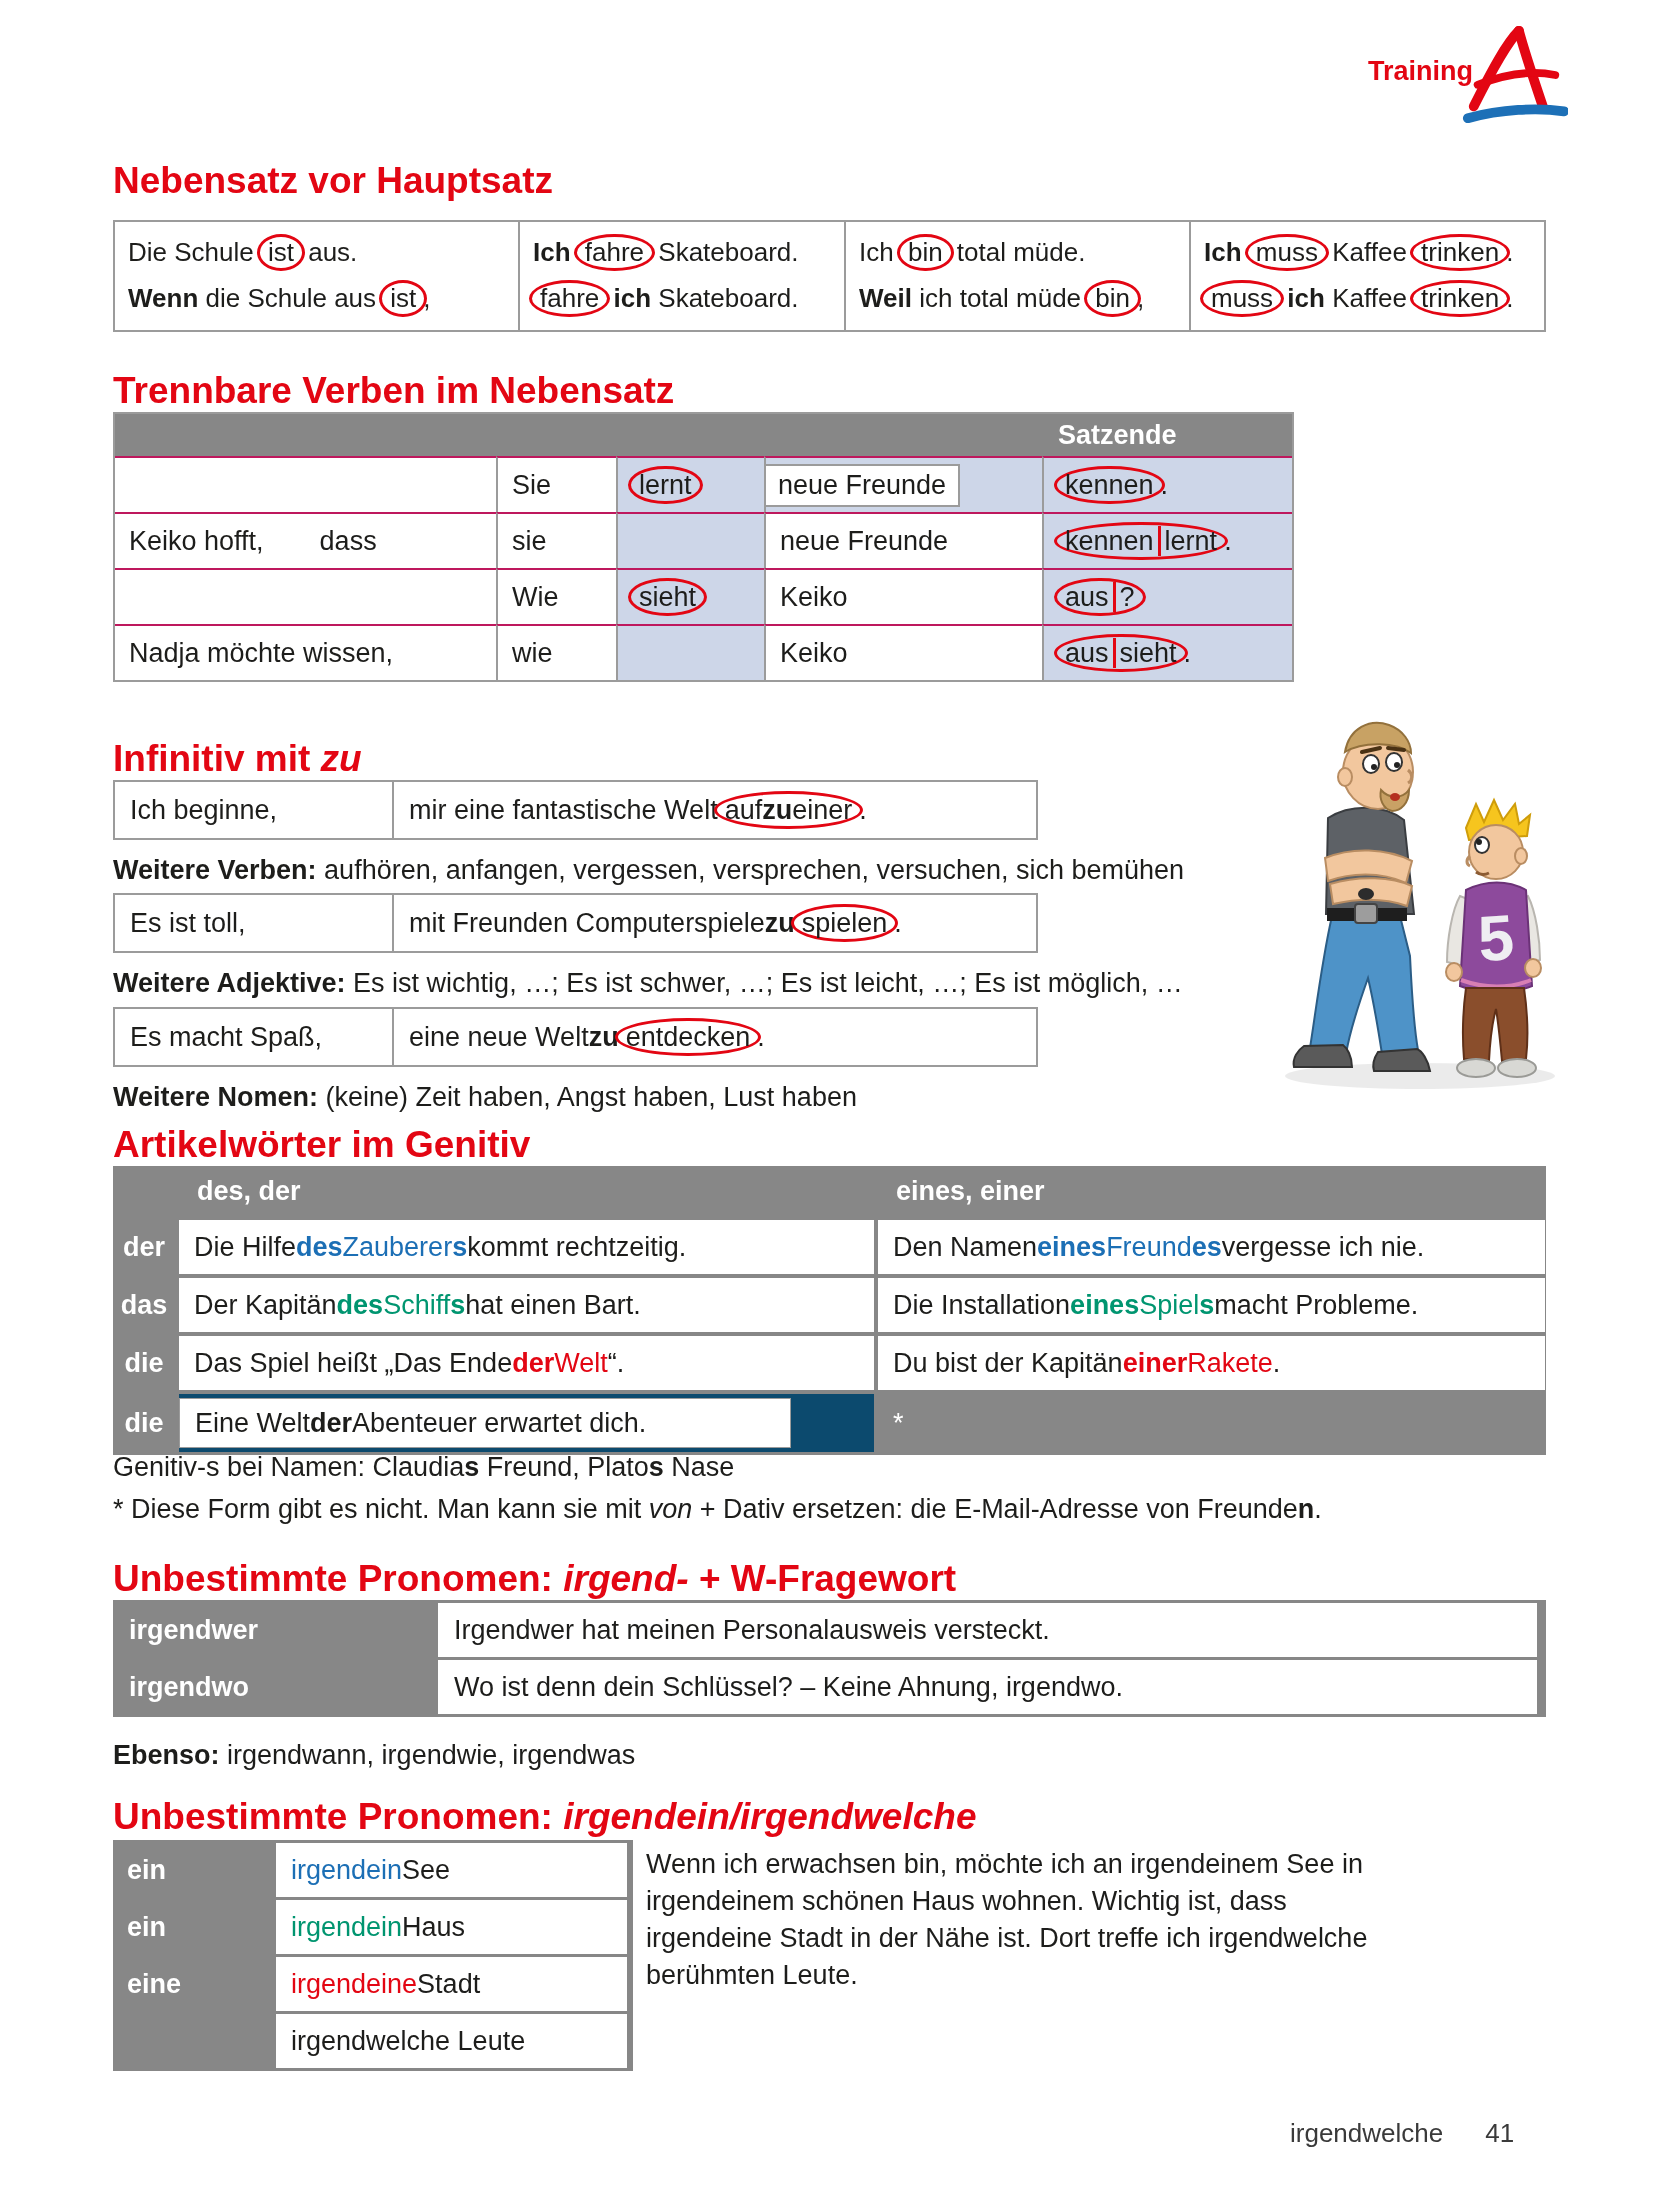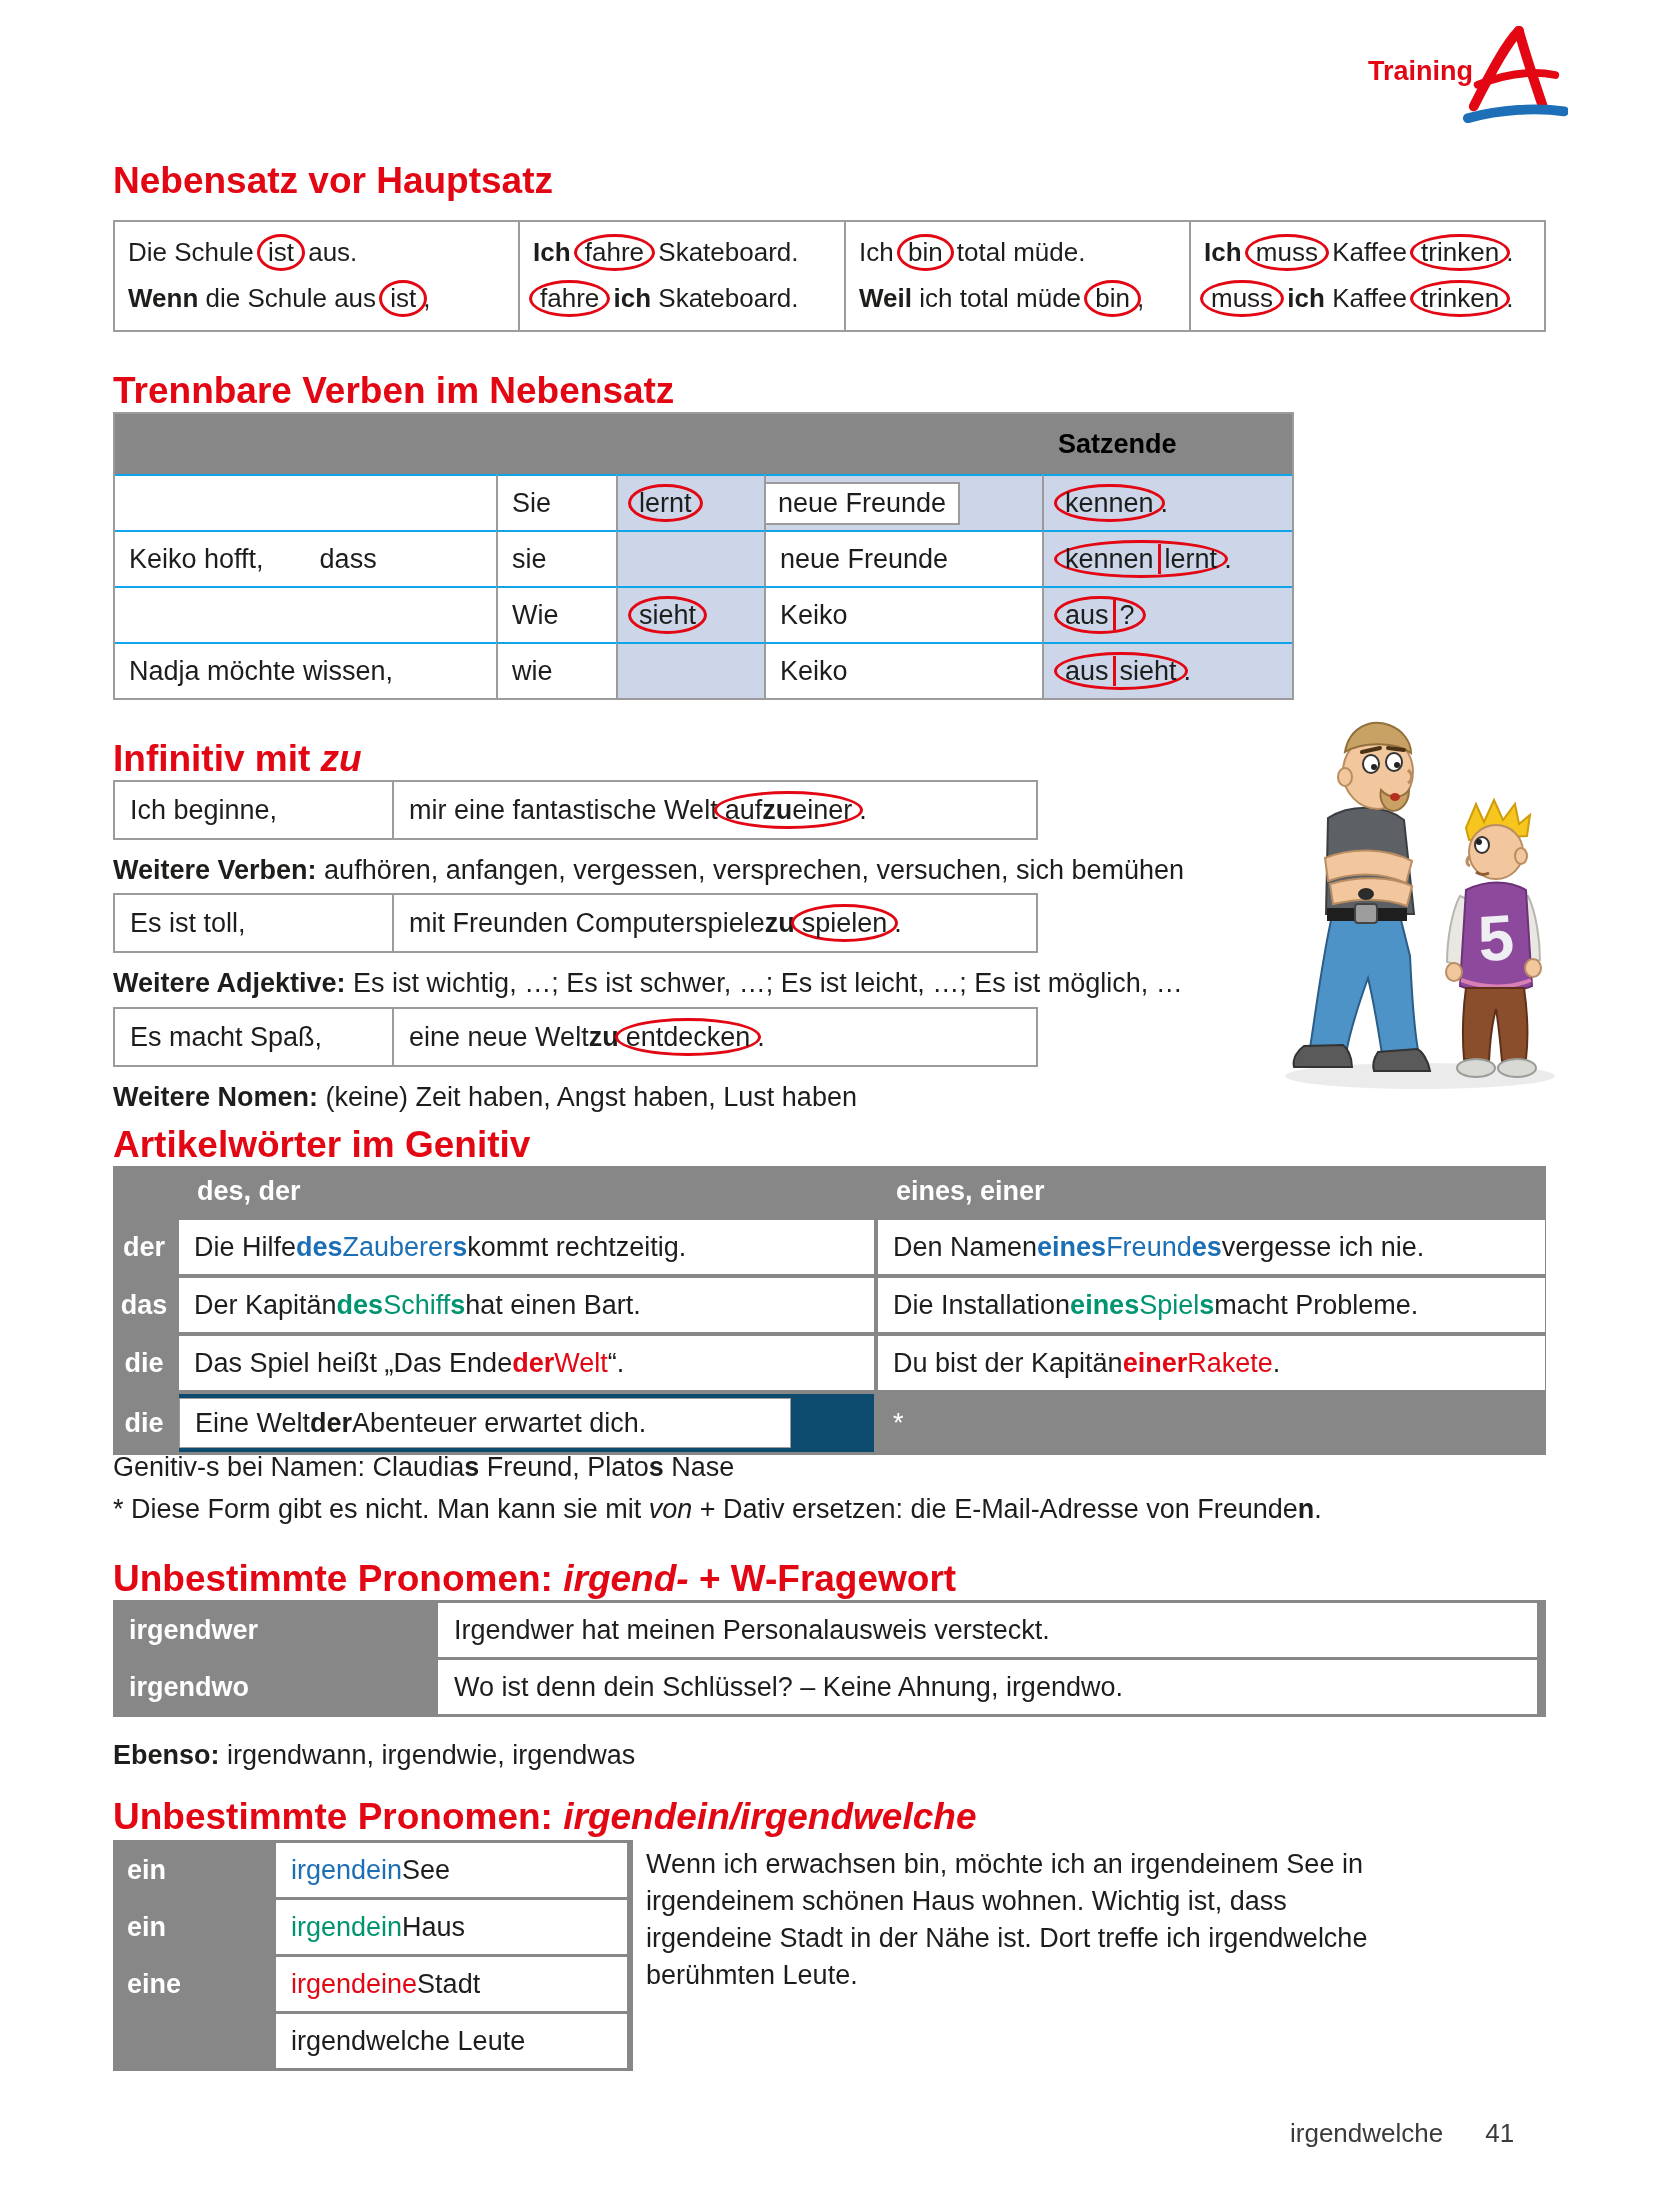--- a/index.html
+++ b/index.html
@@ -15,22 +15,22 @@
   .training{position:absolute;left:1368px;top:56px;color:#e30613;font-weight:bold;font-size:27px}
   .logo{position:absolute;left:1460px;top:20px;width:108px;height:108px}
   
   .t1{position:absolute;left:113px;top:220px;width:1429px;display:grid;
       grid-template-columns:403px 326px 345px 349px;border:2px solid #9b9b9b;background:#fff}
   .t1c{border-left:2px solid #9b9b9b;padding:7px 6px 9px 13px;font-size:26px;line-height:46px;white-space:nowrap}
   .t1c:first-child{border-left:none}
   
   .t2{position:absolute;left:113px;top:412px;display:grid;
       grid-template-columns:381px 120px 148px 278px 250px;border:2px solid #9b9b9b;background:#fff}
-  .t2h{background:#878787;height:60px;color:#000000;font-weight:bold;display:flex;align-items:center;padding-left:16px}
-  .t2c{height:54px;border-top:2px solid #0ea5e9;border-left:2px solid #9b9b9b;
+  .t2h{background:#878787;height:42px;color:#ffffff;font-weight:bold;display:flex;align-items:center;padding-left:16px}
+  .t2c{height:54px;border-top:2px solid #be185d;border-left:2px solid #9b9b9b;
        display:flex;align-items:center;padding-left:14px;white-space:nowrap}
   .t2c.f,.t2h.f{border-left:none}
   .t2c.blue{background:#cdd6e8}
   .inset{background:#fff;border:2px solid #9b9b9b;padding:4px 12px;margin-left:-2px}
   
   .t3{position:absolute;left:113px;width:921px;display:grid;grid-template-columns:277px 640px;
       border:2px solid #9b9b9b;background:#fff}
   .t3c{height:56px;display:flex;align-items:center;padding-left:15px;white-space:nowrap}
   .t3c.r{border-left:2px solid #9b9b9b}
   .tline{position:absolute;left:113px;white-space:nowrap}

